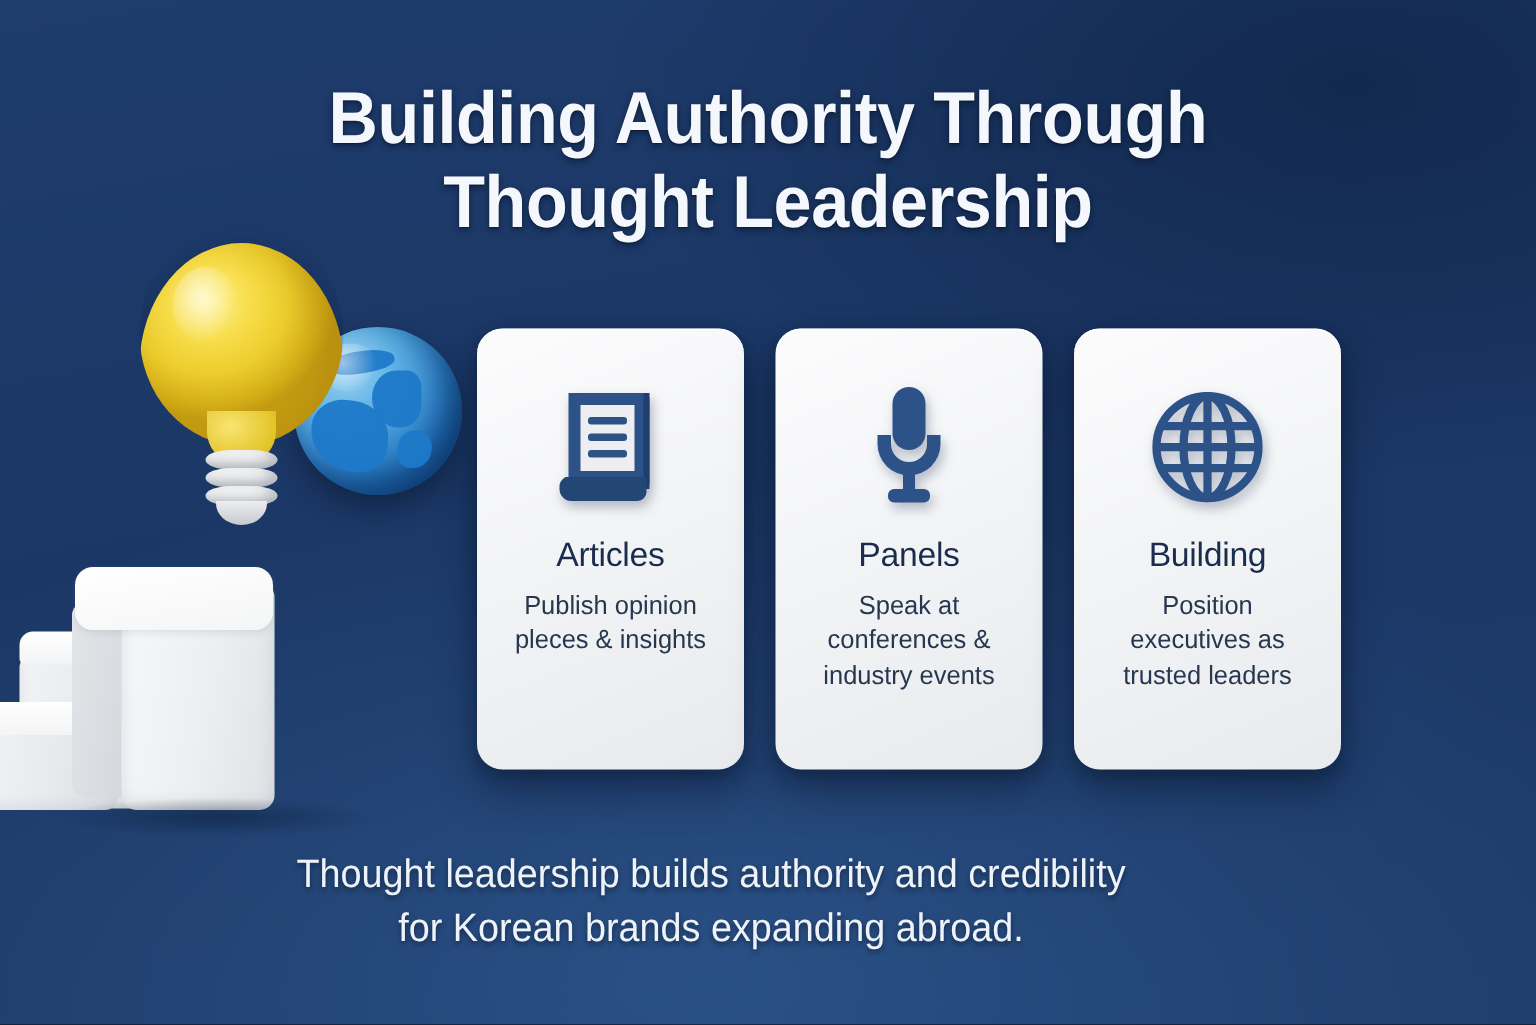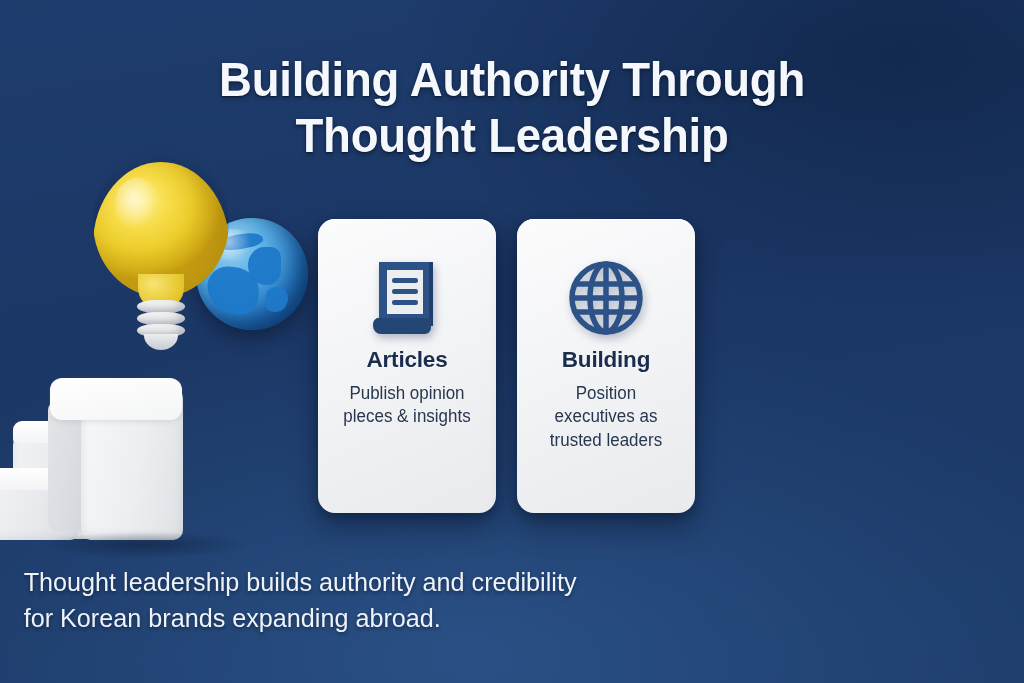--- a/index.html
+++ b/index.html
@@ -41,21 +41,21 @@
     transform: scaleX(0.93);
     text-shadow: 0 2px 5px rgba(5,16,34,0.55), 0 1px 1px rgba(5,16,34,0.5);
   }
 
   
   .footer-block {
     position: absolute;
     bottom: 47px;
     left: 0;
     width: 948px;
-    text-align: left;
+    text-align: center;
     z-index: 6;
   }
   .footer-line {
     display: block;
     color: #eef3f9;
     font-size: 26.5px;
     font-weight: normal;
     line-height: 1.36;
     transform: scaleX(0.95);
     text-shadow: 0 2px 4px rgba(5,16,34,0.5);
@@ -87,24 +87,24 @@
     box-sizing: border-box;
   }
   .card-icon {
     height: 96px;
     display: flex;
     align-items: center;
     justify-content: center;
     filter: drop-shadow(2px 4px 4px rgba(20,40,75,0.30));
   }
   .card-title {
-    margin-top: 1px;
+    margin-top: 11px;
     color: #1b2d4e;
     font-size: 22.5px;
-    font-weight: bold;
+    font-weight: normal;
     letter-spacing: -0.2px;
     text-shadow: 0 1px 1px rgba(255,255,255,0.8);
   }
   .card-desc {
     margin-top: 9px;
     width: 158px;
     text-align: center;
     color: #27374f;
     font-size: 17.5px;
     line-height: 1.33;
@@ -329,20 +329,36 @@
           <rect x="23" y="42" width="26" height="5" rx="2.2" fill="#2c5288"></rect>
         </svg>
       </div>
       <div class="card-title">Articles</div>
       <div class="card-desc">
         <div>Publish opinion</div>
         <div>pleces &amp; insights</div>
       </div>
     </div>
 
+    <div class="card">
+      <div class="card-icon">
+        <svg width="66" height="84" viewBox="0 0 66 84">
+          <rect x="22" y="2" width="22" height="42" rx="11" fill="#2c5288"></rect>
+          <path d="M12 34 v6 a21 21 0 0 0 42 0 v-6 h-9 v6 a12 12 0 0 1 -24 0 v-6 z" fill="#2c5288"></path>
+          <rect x="29" y="58" width="8" height="14" fill="#2c5288"></rect>
+          <rect x="19" y="70" width="28" height="9" rx="4" fill="#2c5288"></rect>
+        </svg>
+      </div>
+      <div class="card-title">Panels</div>
+      <div class="card-desc">
+        <div>Speak at</div>
+        <div>conferences &amp;</div>
+        <div>industry events</div>
+      </div>
+    </div>
 
     <div class="card">
       <div class="card-icon">
         <svg width="78" height="78" viewBox="0 0 78 78">
           <g fill="none" stroke="#2c5288" stroke-width="5.5">
             <circle cx="39" cy="39" r="34"></circle>
             <ellipse cx="39" cy="39" rx="16" ry="34"></ellipse>
             <line x1="39" y1="5" x2="39" y2="73"></line>
             <line x1="7" y1="25" x2="71" y2="25"></line>
             <line x1="5" y1="39" x2="73" y2="39"></line>

